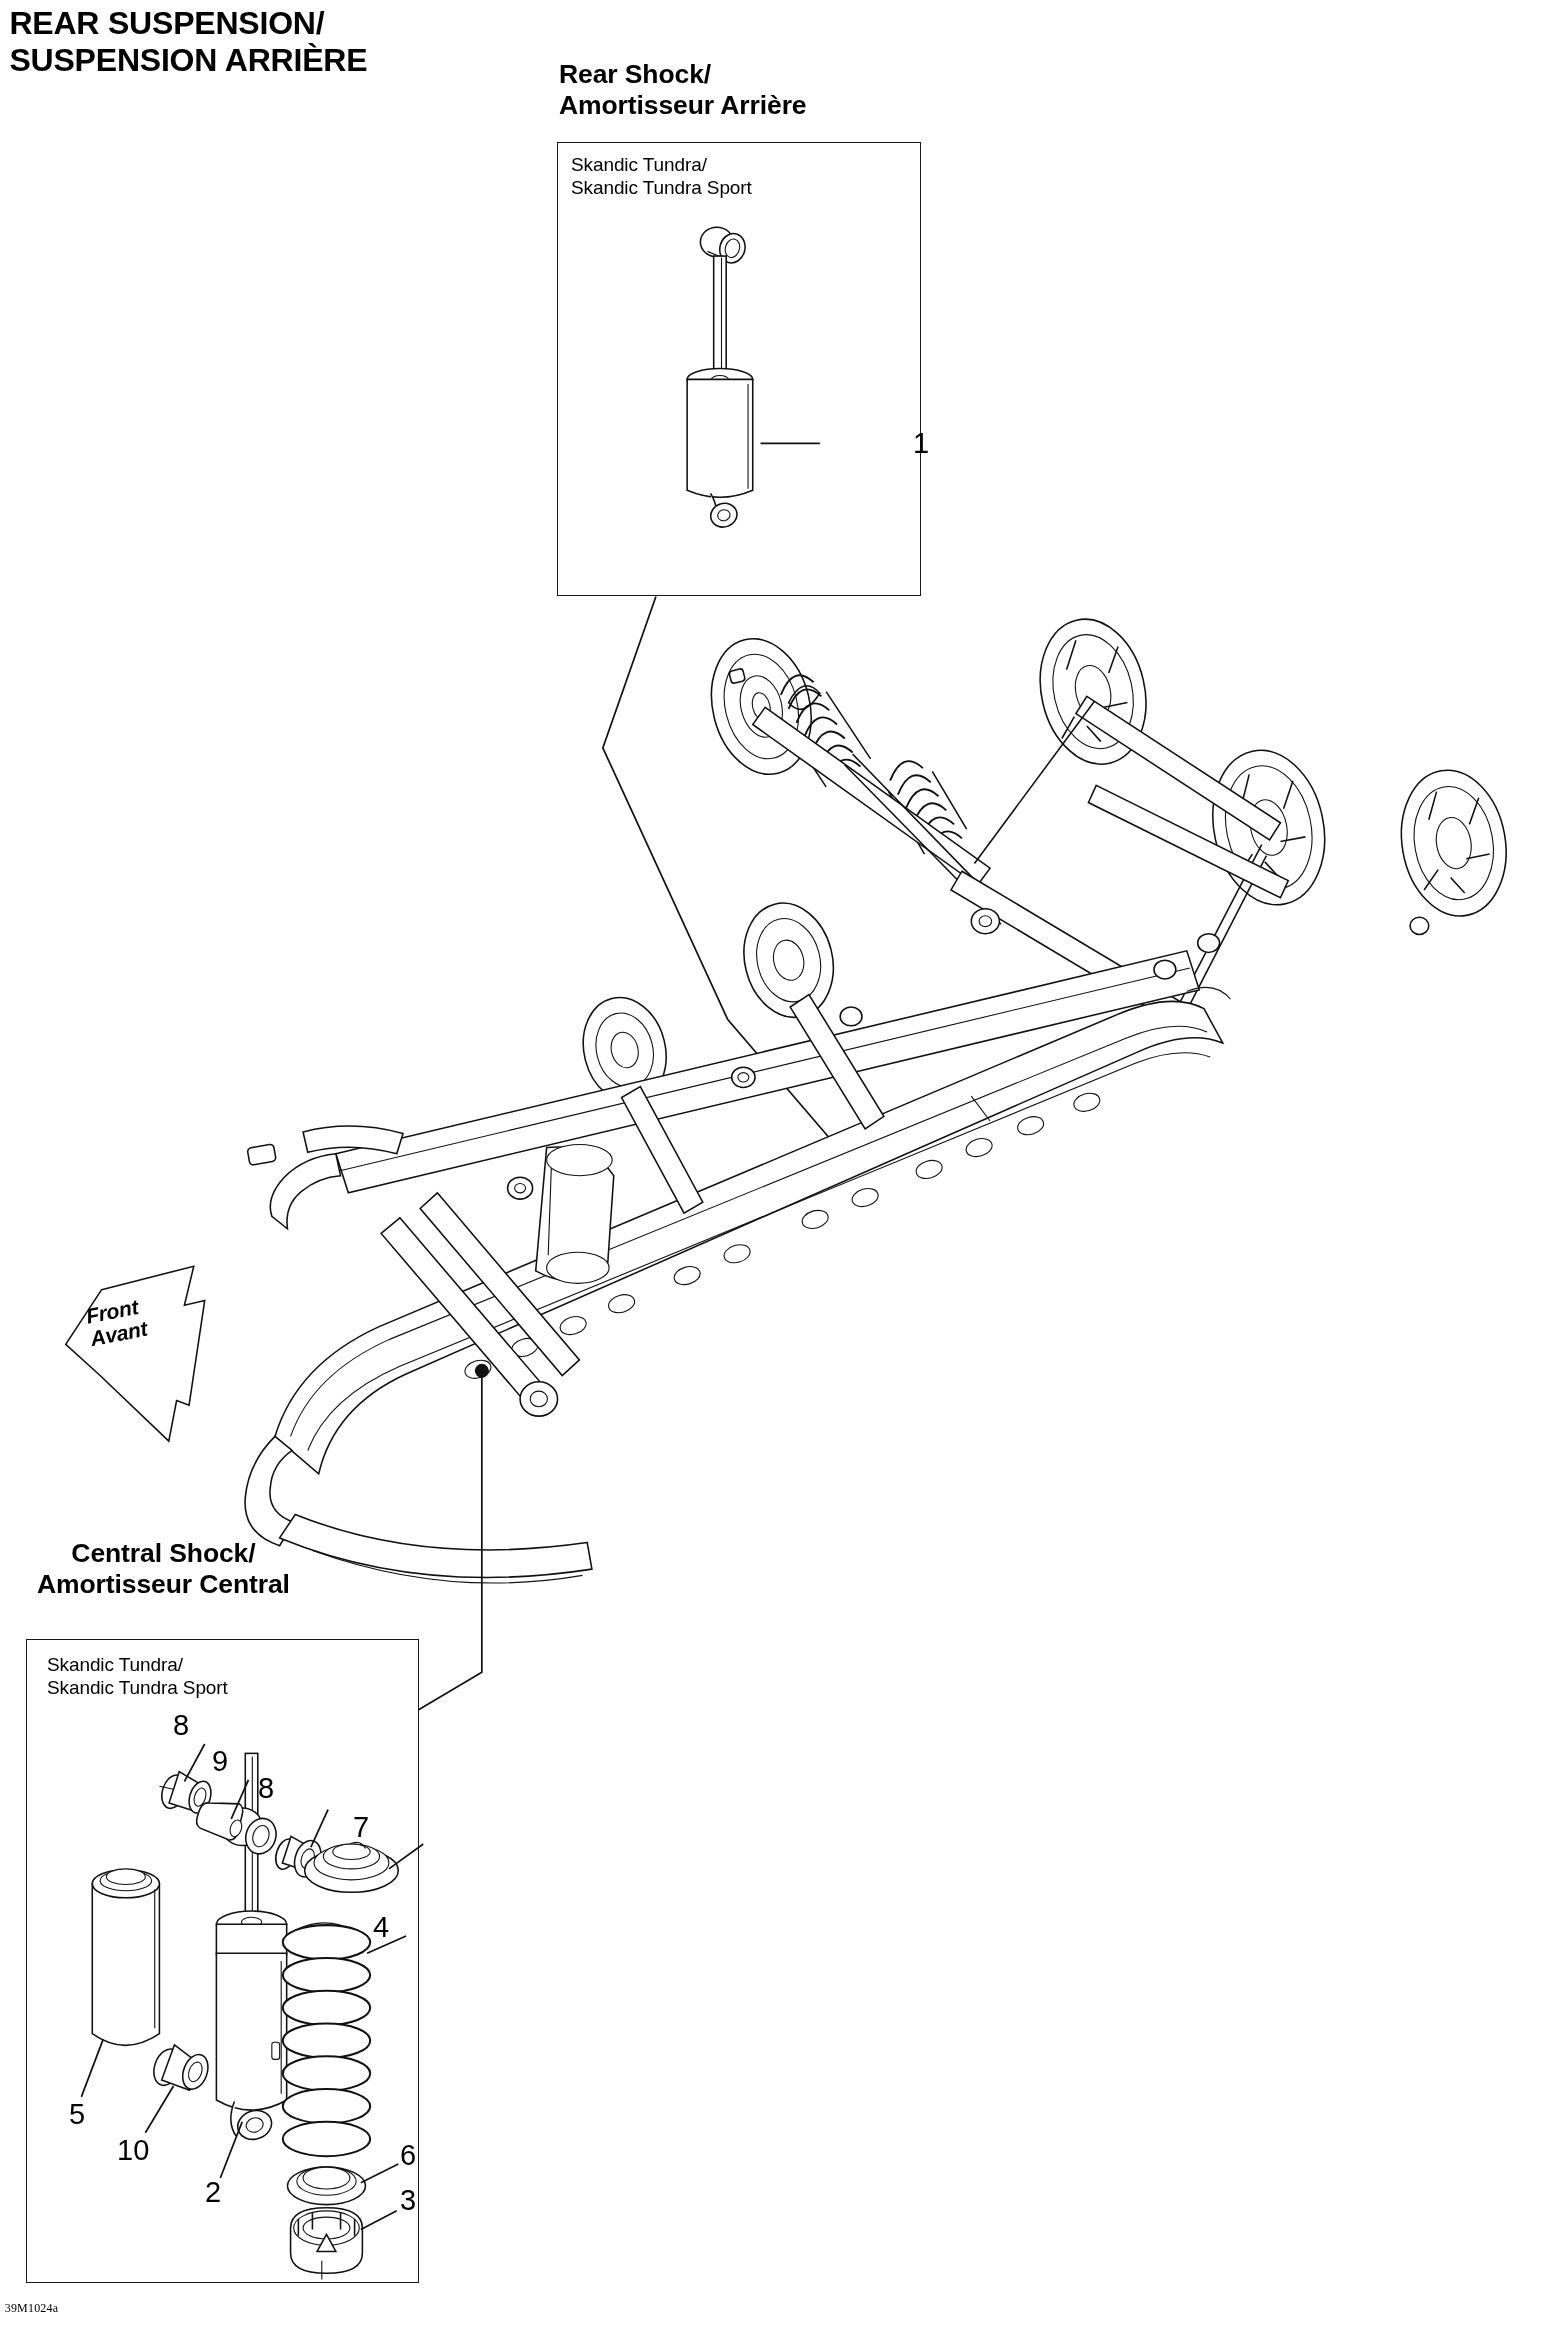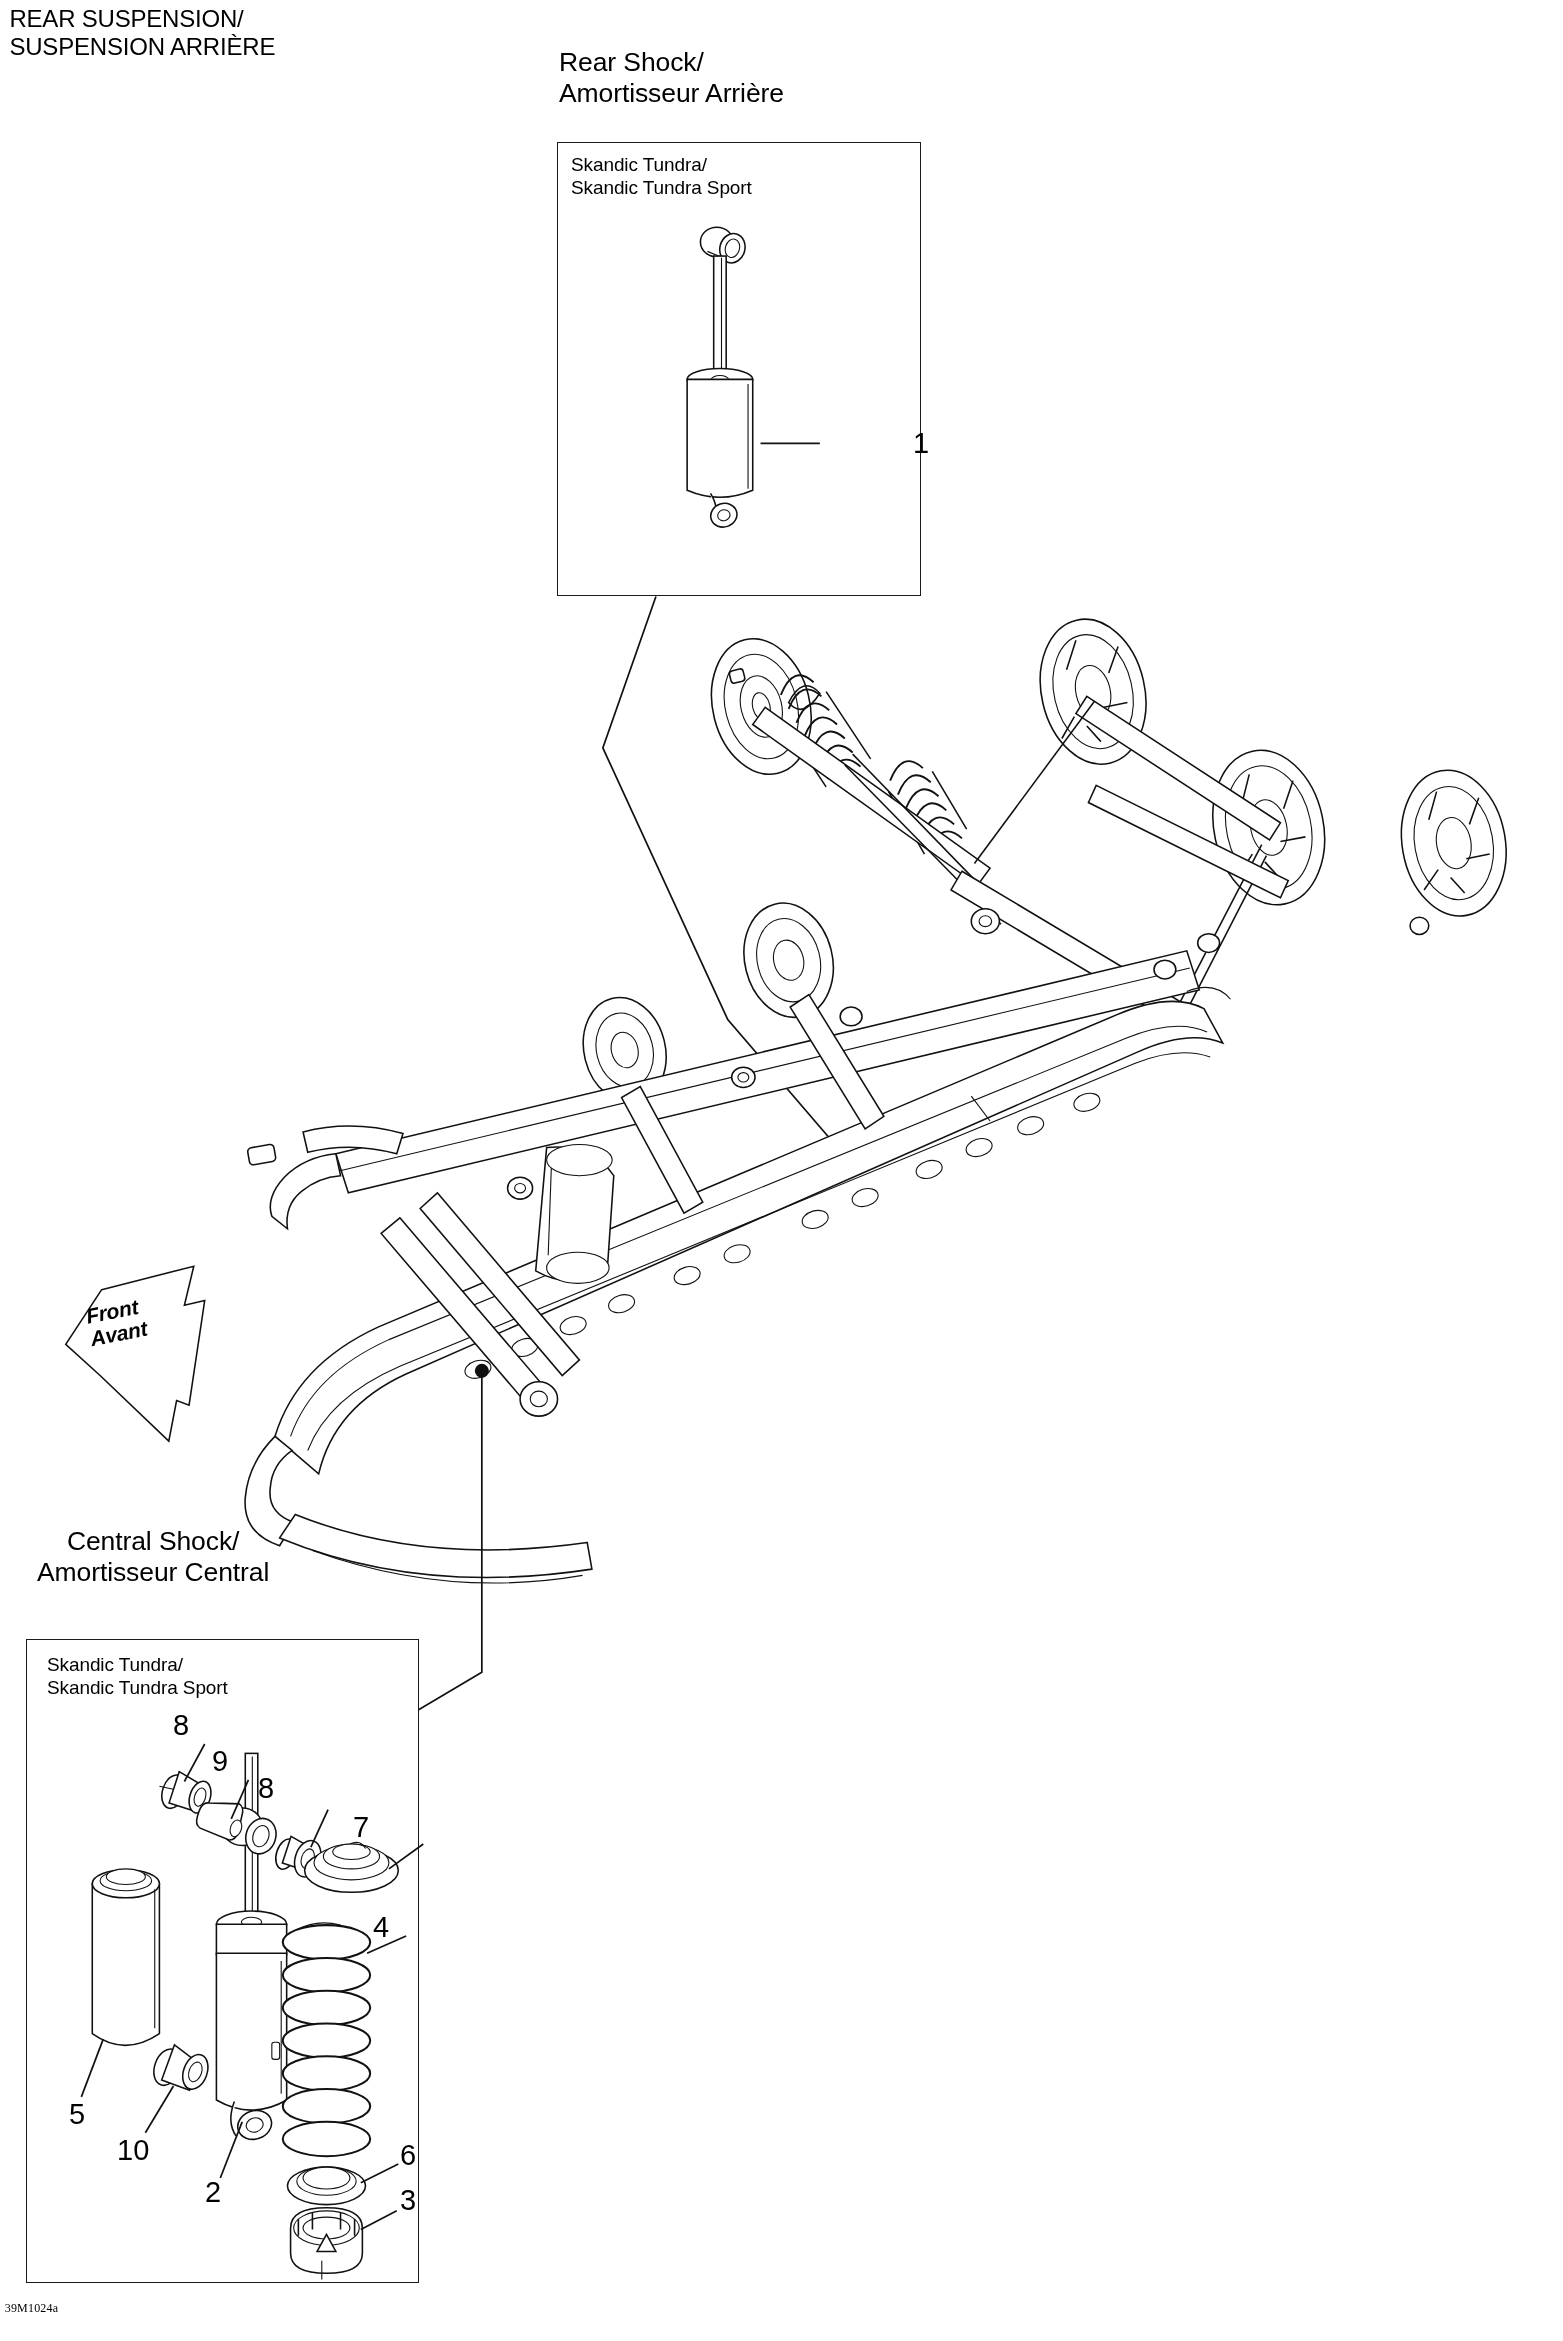--- a/index.html
+++ b/index.html
@@ -1,20 +1,20 @@
 <!DOCTYPE html>
 <html style="font-size:12.5px"><head>
 <meta charset="utf-8">
 <style>
   html,body{margin:0;padding:0;background:#ffffff;}
   body{width:1564px;height:2342px;position:relative;overflow:hidden;
        font-family:"Liberation Sans",sans-serif;color:#000;}
   .abs{position:absolute;}
-  #title{left:9.4px;top:4.7px;font-size:24px;font-weight:normal;line-height:1.16;letter-spacing:-0.2px;white-space:pre-line;}
-  .sect-head{font-size:26.5px;font-weight:normal;line-height:1.17;white-space:pre-line;letter-spacing:-0.1px;}
+  #title{left:9.4px;top:4.7px;font-size:32px;font-weight:bold;line-height:1.16;letter-spacing:-0.2px;white-space:pre-line;}
+  .sect-head{font-size:26.5px;font-weight:bold;line-height:1.17;white-space:pre-line;letter-spacing:-0.1px;margin-top:12px;}
   #rear-head{left:559px;top:47px;}
   #central-head{left:37px;top:1526px;text-align:center;}
   .panel{border:1.6px solid #1a1a1a;background:#fff;box-sizing:border-box;}
   #rear-panel{left:557px;top:142px;width:364px;height:454px;}
   #central-panel{left:26px;top:1639px;width:393px;height:644px;}
   .panel-note{font-size:19px;line-height:1.22;white-space:pre-line;letter-spacing:-0.1px;}
   #rear-note{left:571px;top:153px;}
   #central-note{left:47px;top:1653px;}
   .callout{font-size:29px;font-weight:normal;line-height:1;}
   #footer{left:4.7px;top:2301px;font-size:12px;letter-spacing:0.2px;font-family:Liberation Serif, serif;}

